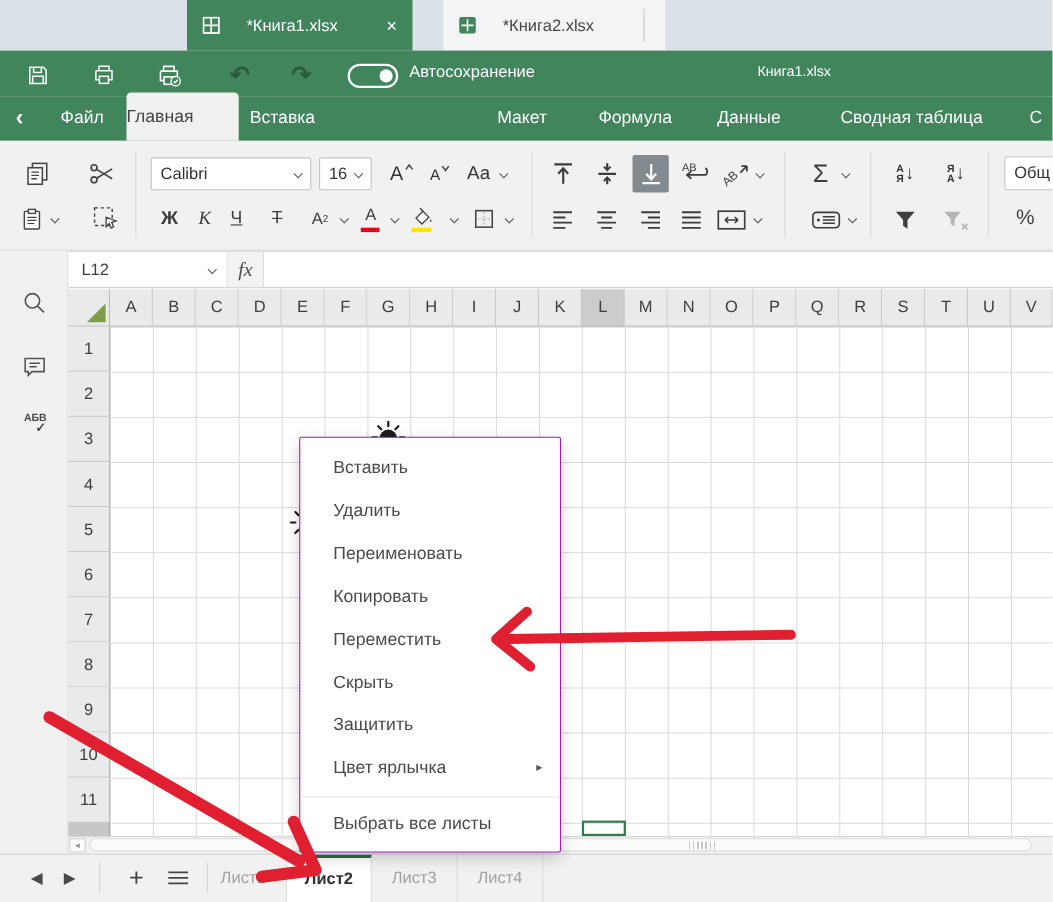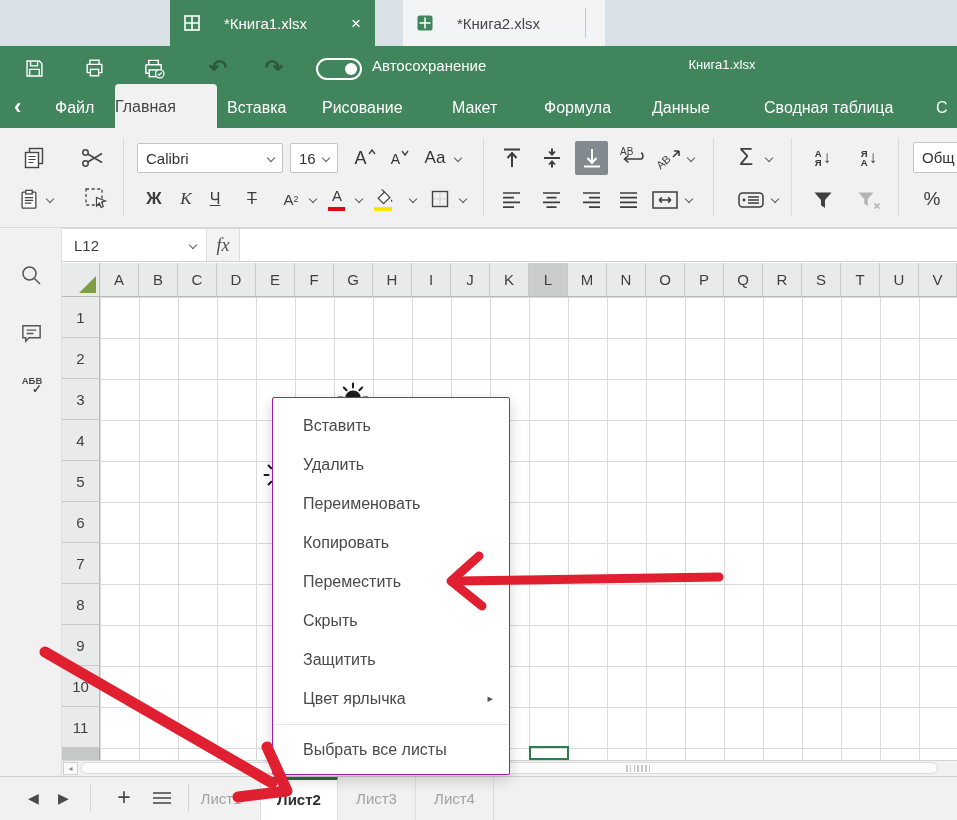--- a/index.html
+++ b/index.html
@@ -154,21 +154,20 @@
     <span class="knob"></span>
   </div>
   <span class="abs autosave">Автосохранение</span>
   <span class="abs doc-title">Книга1.xlsx</span>
 
   <div class="abs menubar"></div>
   <span class="abs backchev">‹</span>
   <span class="mtab" style="left:55px;width:54px;">Файл</span>
   <span class="mtab mtab-active" style="left:115px;width:102px;">Главная</span>
   <span class="mtab" style="left:227px;width:80px;">Вставка</span>
-  <span class="mtab" style="left:322px;width:102px;">Рисование</span>
   <span class="mtab" style="left:452px;width:76px;">Макет</span>
   <span class="mtab" style="left:544px;width:86px;">Формула</span>
   <span class="mtab" style="left:652px;width:82px;">Данные</span>
   <span class="mtab" style="left:764px;width:148px;">Сводная таблица</span>
   <span class="mtab" style="left:936px;width:24px;text-align:left;">С</span>
 
   <div class="abs ribbon"></div>
   <div class="vdiv" style="left:123px;"></div>
   <div class="vdiv" style="left:483px;"></div>
   <div class="vdiv" style="left:713px;"></div>

